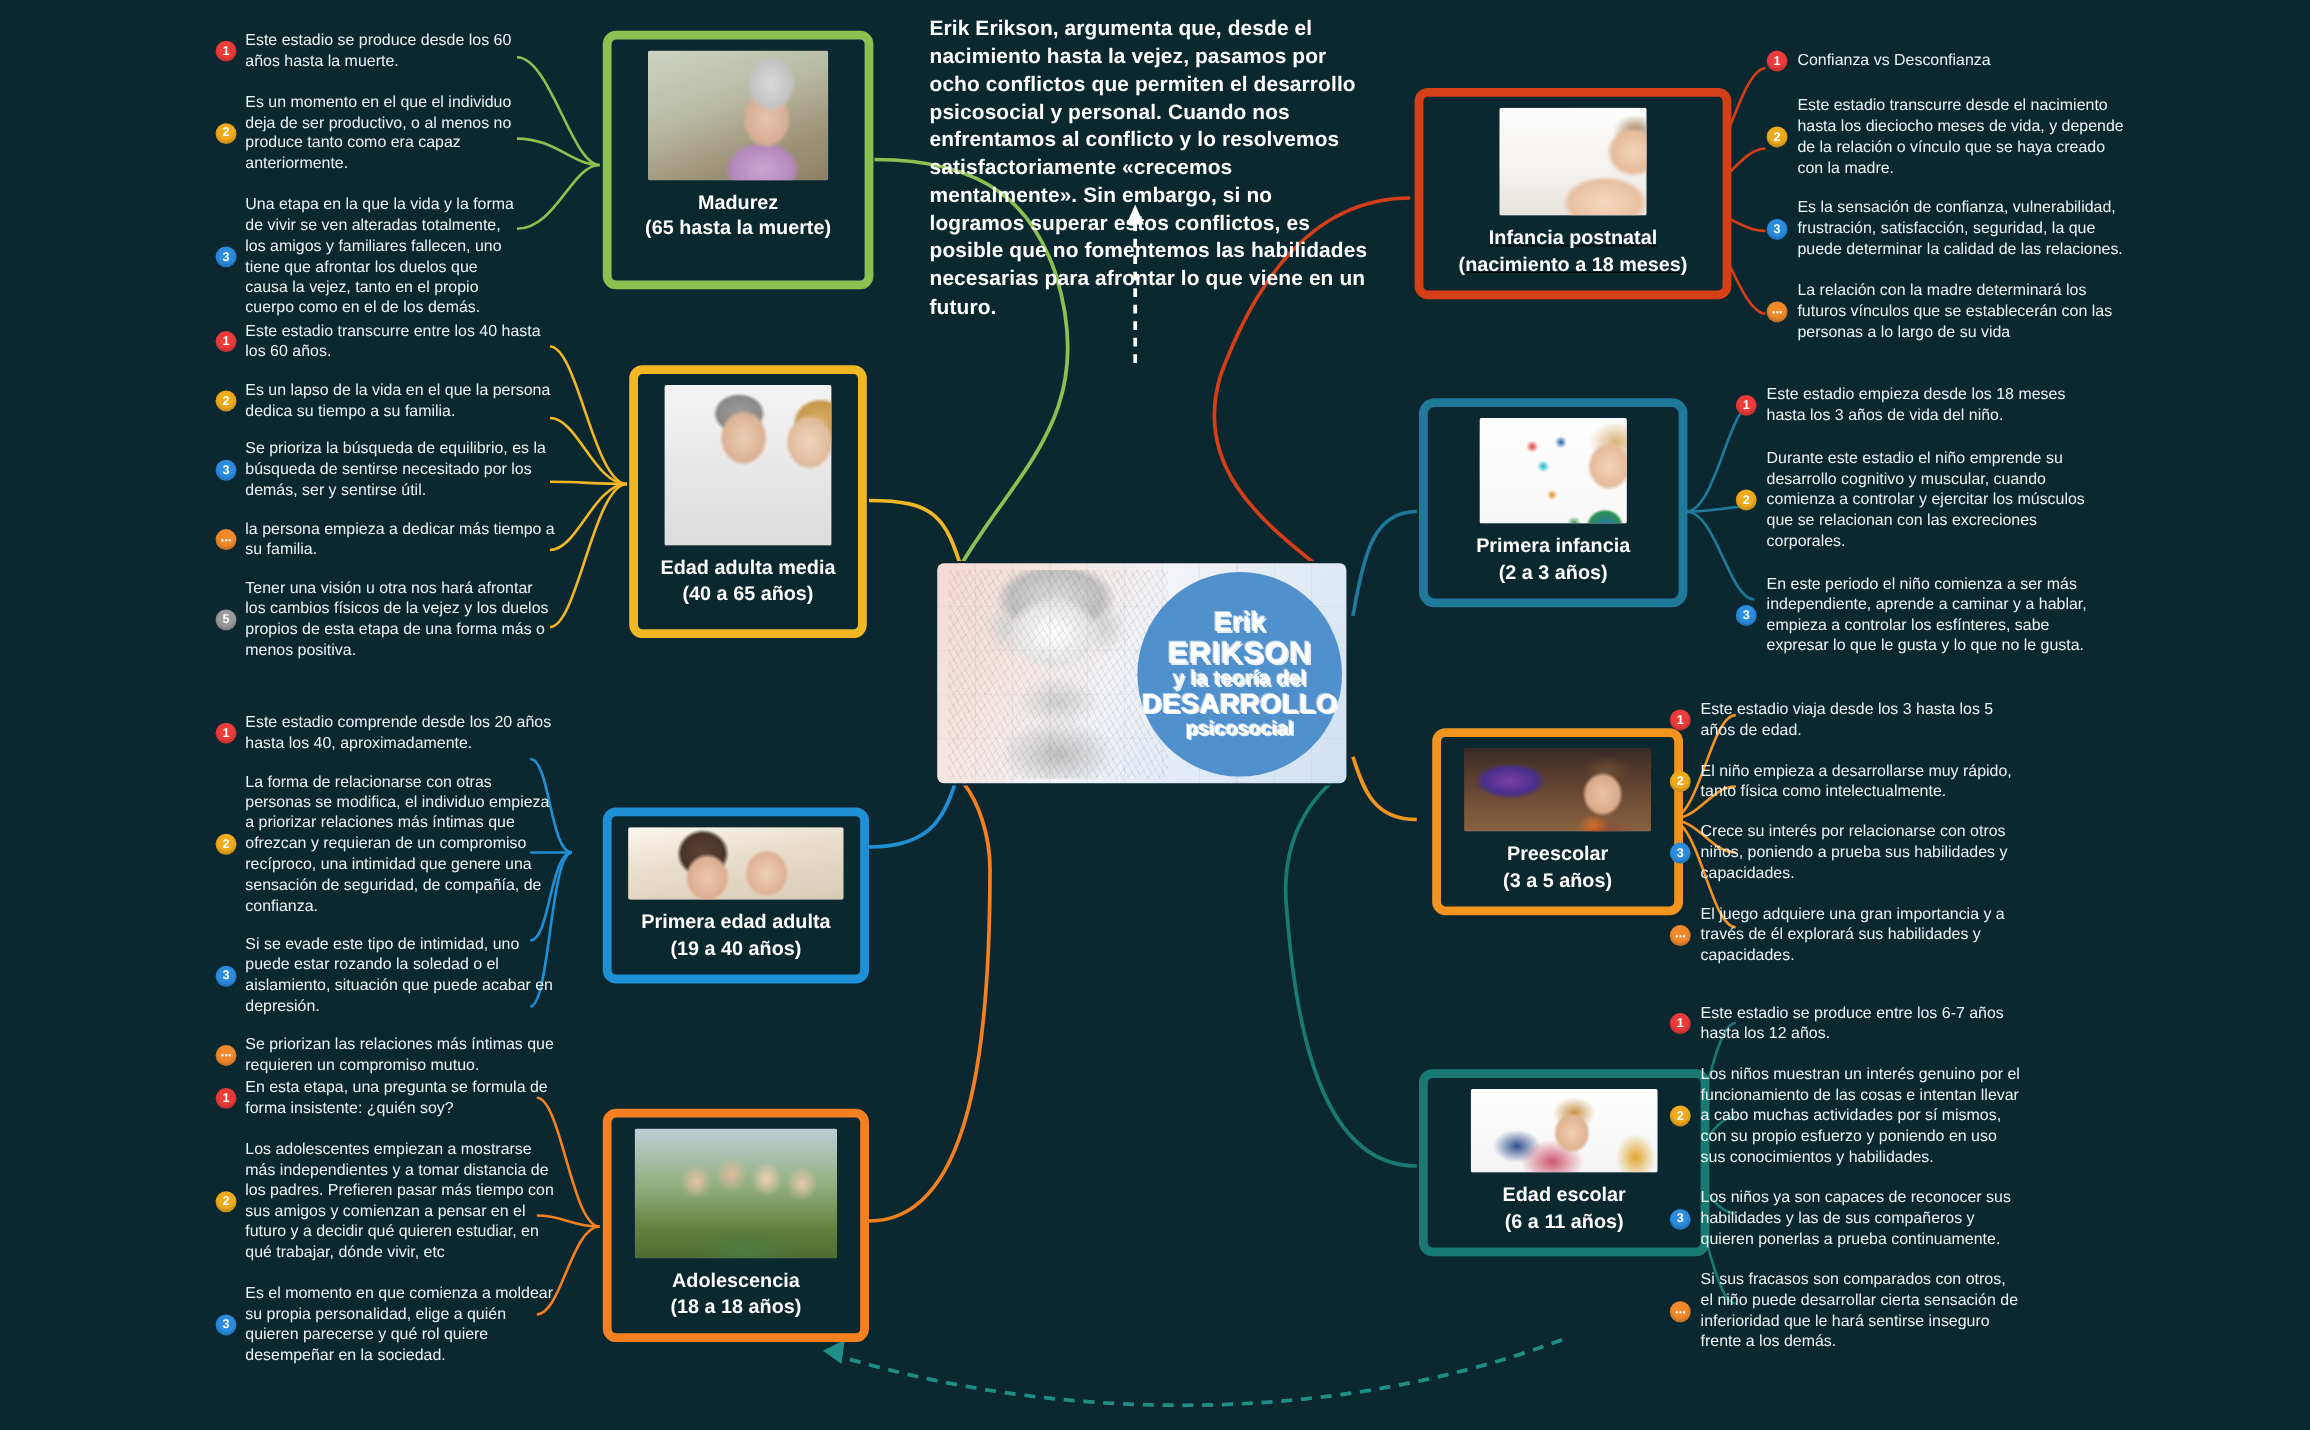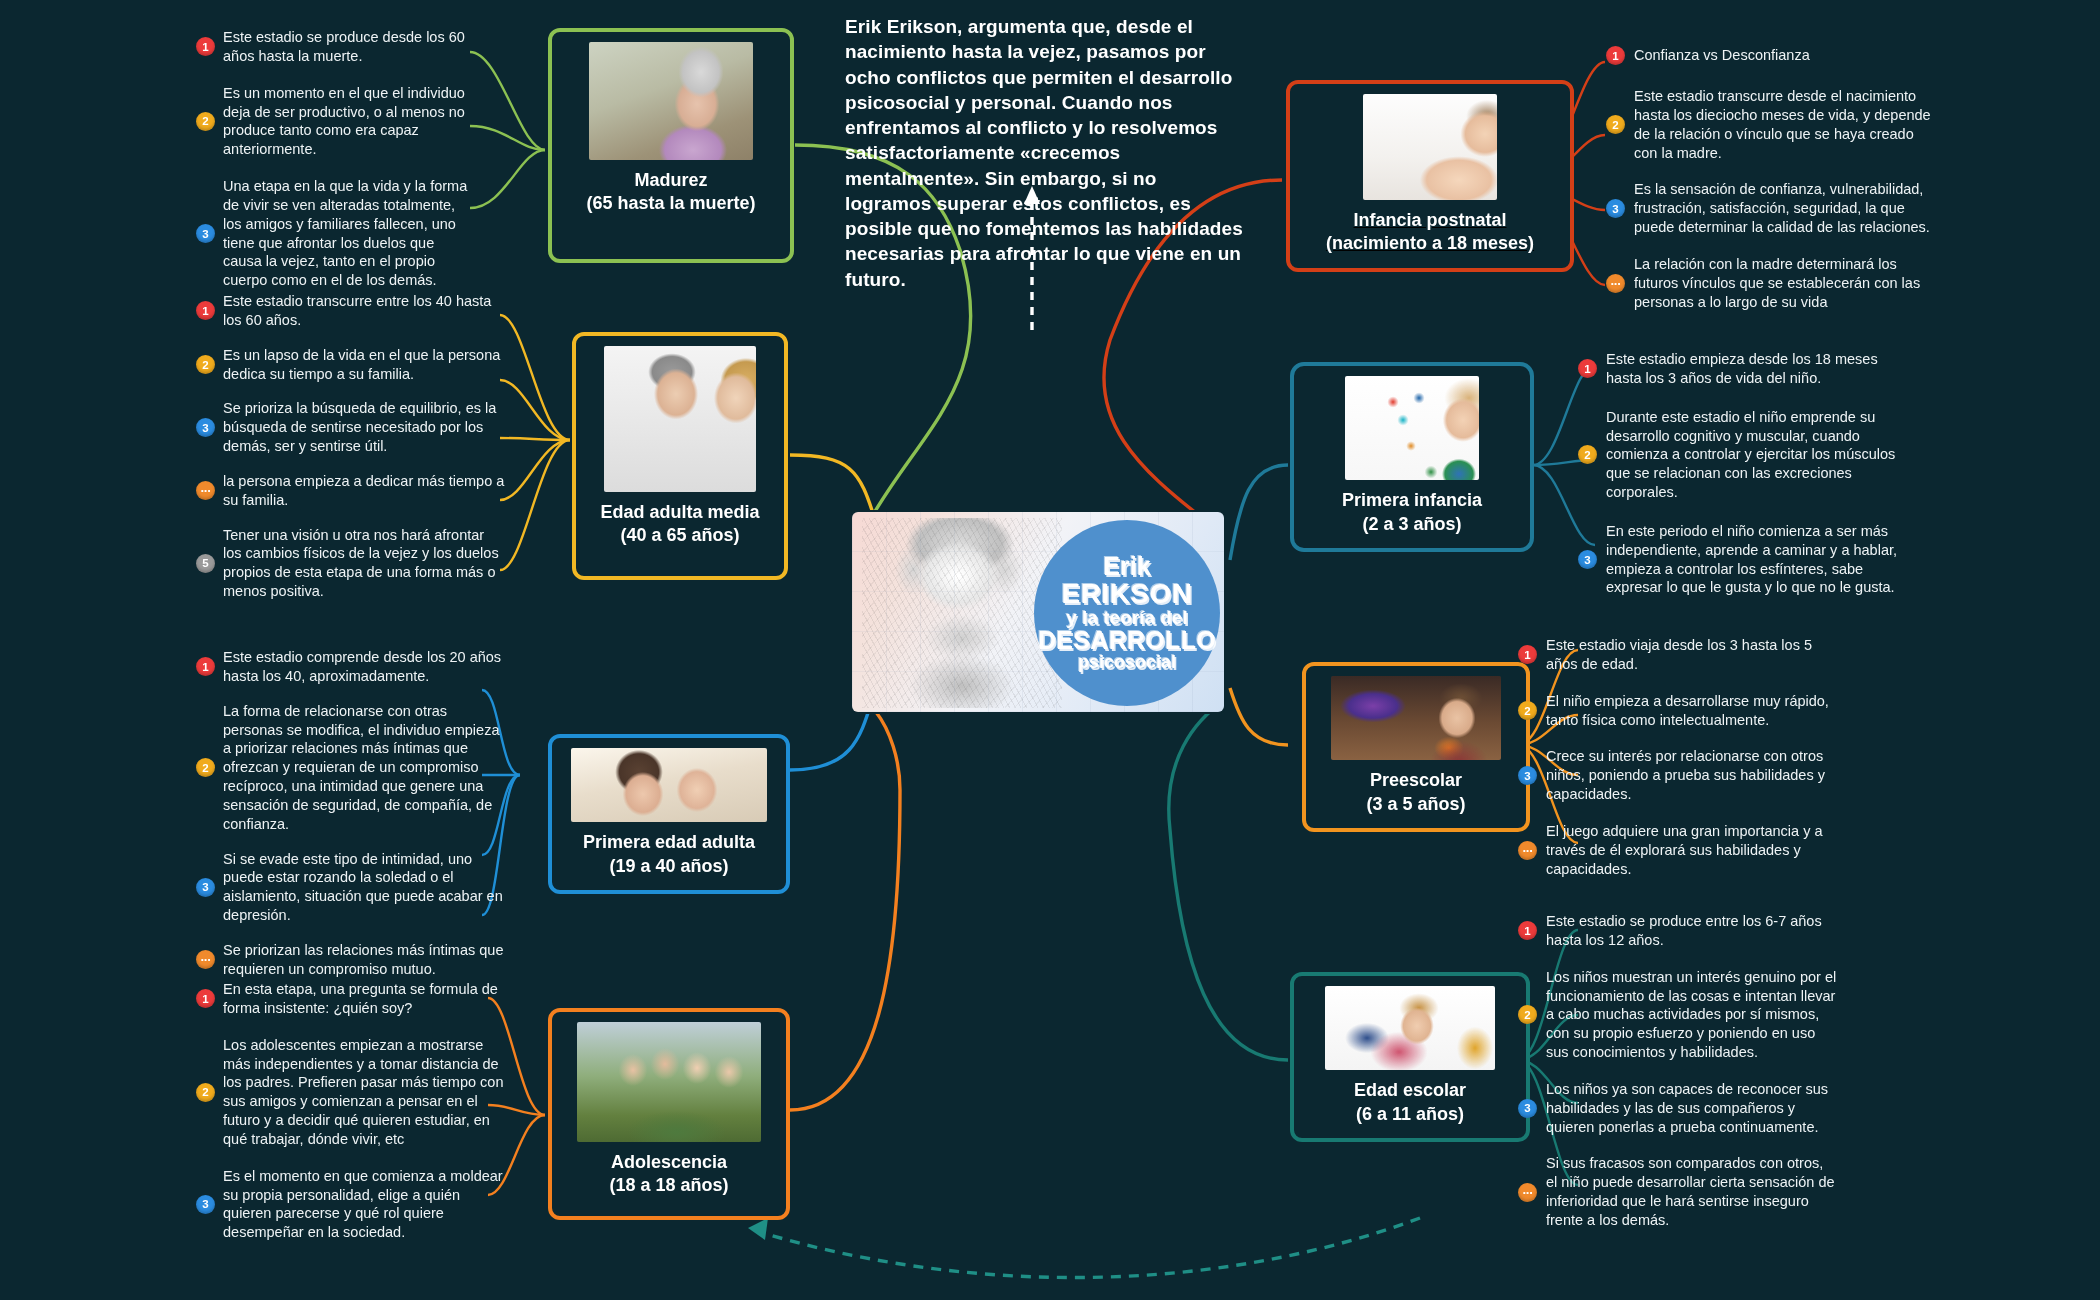--- a/index.html
+++ b/index.html
@@ -60,21 +60,21 @@
   }
   .hub .disc span{ display:block; font-weight:bold; }
   .d1{ font-size:25px; }
   .d2{ font-size:28px; letter-spacing:.5px; }
   .d3{ font-size:19px; }
   .d4{ font-size:25px; letter-spacing:.3px; }
   .d5{ font-size:18px; }
 
   
   .node{
-    position:absolute; border-radius:12px; border:4px solid #8b5cf6;
+    position:absolute; border-radius:12px; border:8px solid #8b5cf6;
     background:#0b2730; padding:10px 12px 12px;
     display:flex; flex-direction:column; align-items:center;
   }
   .node .thumb{
     width:100%; height:118px; border-radius:2px; overflow:hidden;
     position:relative; background:#1a3540;
   }
   .node .cap{
     margin-top:9px; color:#fff; font-weight:bold; font-size:18px;
     line-height:1.3; text-align:center;
@@ -429,21 +429,21 @@
     <div class="brow" style="margin-bottom:18px;">
       <div class="badge b3">3</div>
       <div class="btext">Crece su interés por relacionarse con otros niños, poniendo a prueba sus habilidades y capacidades.</div>
     </div>
     <div class="brow">
       <div class="badge b4">···</div>
       <div class="btext">El juego adquiere una gran importancia y a través de él explorará sus habilidades y capacidades.</div>
     </div>
   </div>
 
-  <div class="node" style="left:1290px; top:972px; width:240px; height:170px; border-color:#187a72;">
+  <div class="node" style="left:1290px; top:972px; width:264px; height:170px; border-color:#187a72;">
     <div class="thumb" style="width:170px; height:88px;">
         <div class="ph ph-escolar"></div>
       </div>
     <div class="cap">
       <span>Edad escolar</span>
       <span class="l2">(6 a 11 años)</span>
     </div>
   </div>
   <div class="blist right" style="left:1518px; top:912px; width:320px;">
     <div class="brow" style="margin-bottom:18px;">

